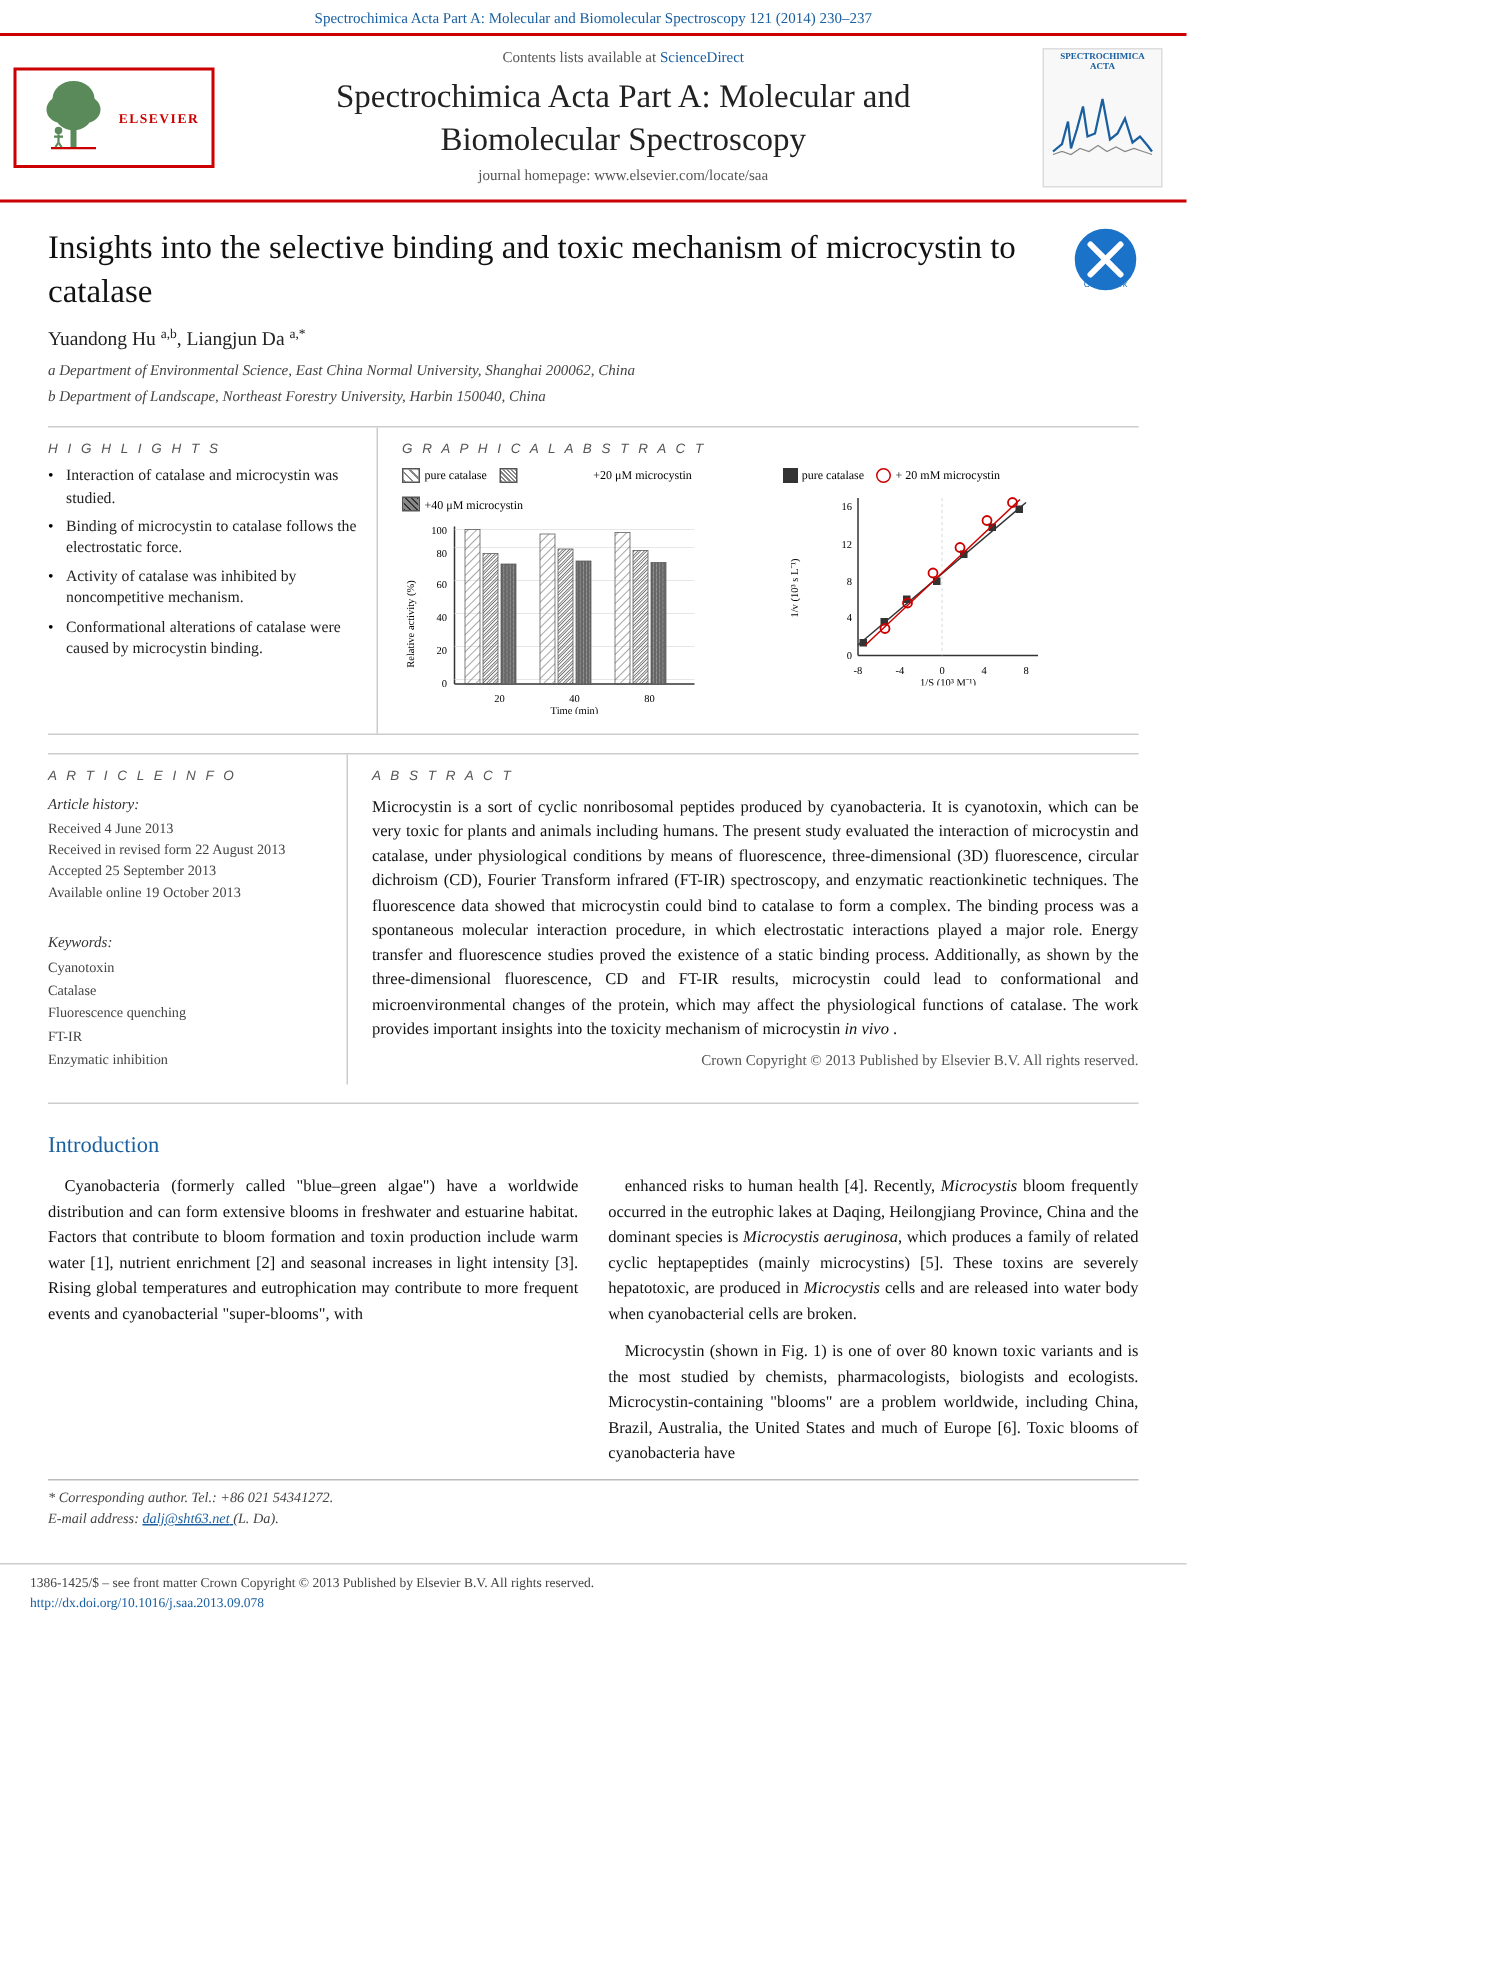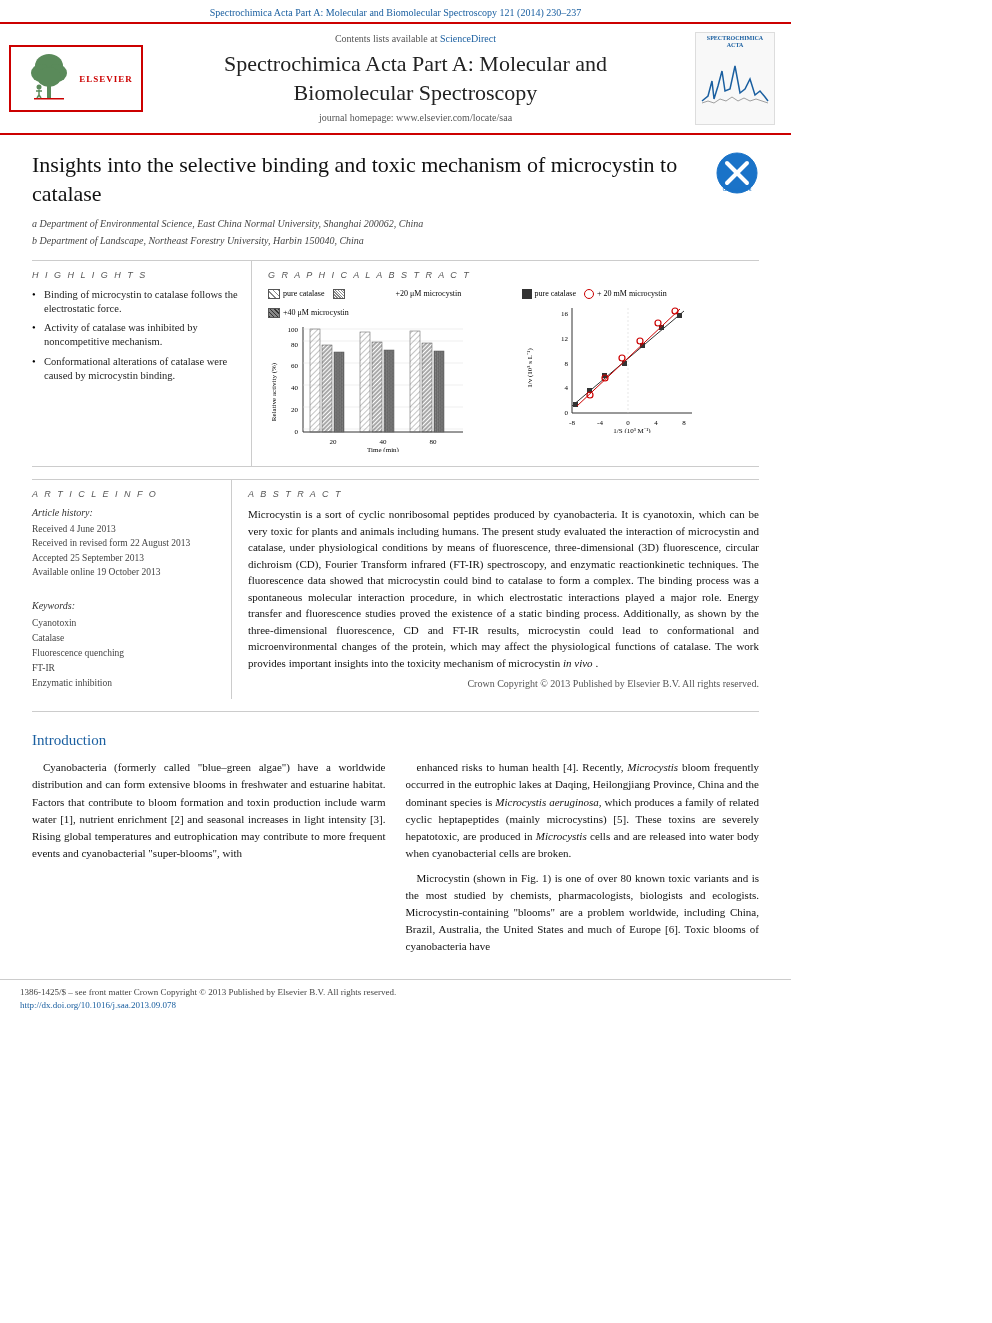--- a/index.html
+++ b/index.html
@@ -389,28 +389,32 @@
       <div class="crossmark-badge">
         <svg width="44" height="44" viewBox="0 0 44 44">
           <circle cx="22" cy="22" r="20" fill="#1a73c8" stroke="#1a73c8" stroke-width="1"></circle>
           <line x1="12" y1="12" x2="32" y2="32" stroke="white" stroke-width="4" stroke-linecap="round"></line>
           <line x1="32" y1="12" x2="12" y2="32" stroke="white" stroke-width="4" stroke-linecap="round"></line>
           <text x="22" y="40" text-anchor="middle" font-size="6" fill="#1a73c8" font-family="Arial">CrossMark</text>
         </svg>
       </div>
     </div>
 
+    <div class="authors-line">
+      Yuandong Hu <sup class="author-superscript">a,b</sup>, Liangjun Da <sup class="author-superscript">a,*</sup>
+    </div>
     <div class="affiliations">a Department of Environmental Science, East China Normal University, Shanghai 200062, China</div>
     <div class="affiliations">b Department of Landscape, Northeast Forestry University, Harbin 150040, China</div>
 
     <div class="highlights-graphical">
 
       <div class="highlights-col">
         <div class="section-label">H I G H L I G H T S</div>
         <ul class="highlights-list">
+          <li>Interaction of catalase and microcystin was studied.</li>
           <li>Binding of microcystin to catalase follows the electrostatic force.</li>
           <li>Activity of catalase was inhibited by noncompetitive mechanism.</li>
           <li>Conformational alterations of catalase were caused by microcystin binding.</li>
         </ul>
       </div>
 
       <div class="graphical-col">
         <div class="section-label">G R A P H I C A L   A B S T R A C T</div>
         <div class="graphical-charts">
 
@@ -588,20 +592,30 @@
           <p>
             enhanced risks to human health [4]. Recently, <span style="font-style:italic;">Microcystis</span> bloom frequently occurred in the eutrophic lakes at Daqing, Heilongjiang Province, China and the dominant species is <span style="font-style:italic;">Microcystis aeruginosa</span>, which produces a family of related cyclic heptapeptides (mainly microcystins) [5]. These toxins are severely hepatotoxic, are produced in <span style="font-style:italic;">Microcystis</span> cells and are released into water body when cyanobacterial cells are broken.
           </p>
           <p>
             Microcystin (shown in Fig. 1) is one of over 80 known toxic variants and is the most studied by chemists, pharmacologists, biologists and ecologists. Microcystin-containing "blooms" are a problem worldwide, including China, Brazil, Australia, the United States and much of Europe [6]. Toxic blooms of cyanobacteria have
           </p>
         </div>
       </div>
     </div>
 
+    <div class="footnote-area">
+      <div>* Corresponding author. Tel.: +86 021 54341272.</div>
+      <div>
+        <span>E-mail address:</span>
+        <a href="#" style="color:#1a5fa0;">
+          <span>dalj@sht63.net</span>
+        </a>
+        <span>(L. Da).</span>
+      </div>
+    </div>
 
   </div>
 
   <div class="page-footer">
     <div>1386-1425/$ – see front matter Crown Copyright © 2013 Published by Elsevier B.V. All rights reserved.</div>
     <a class="footer-doi" href="#">
       <span>http://dx.doi.org/10.1016/j.saa.2013.09.078</span>
     </a>
   </div>
 

